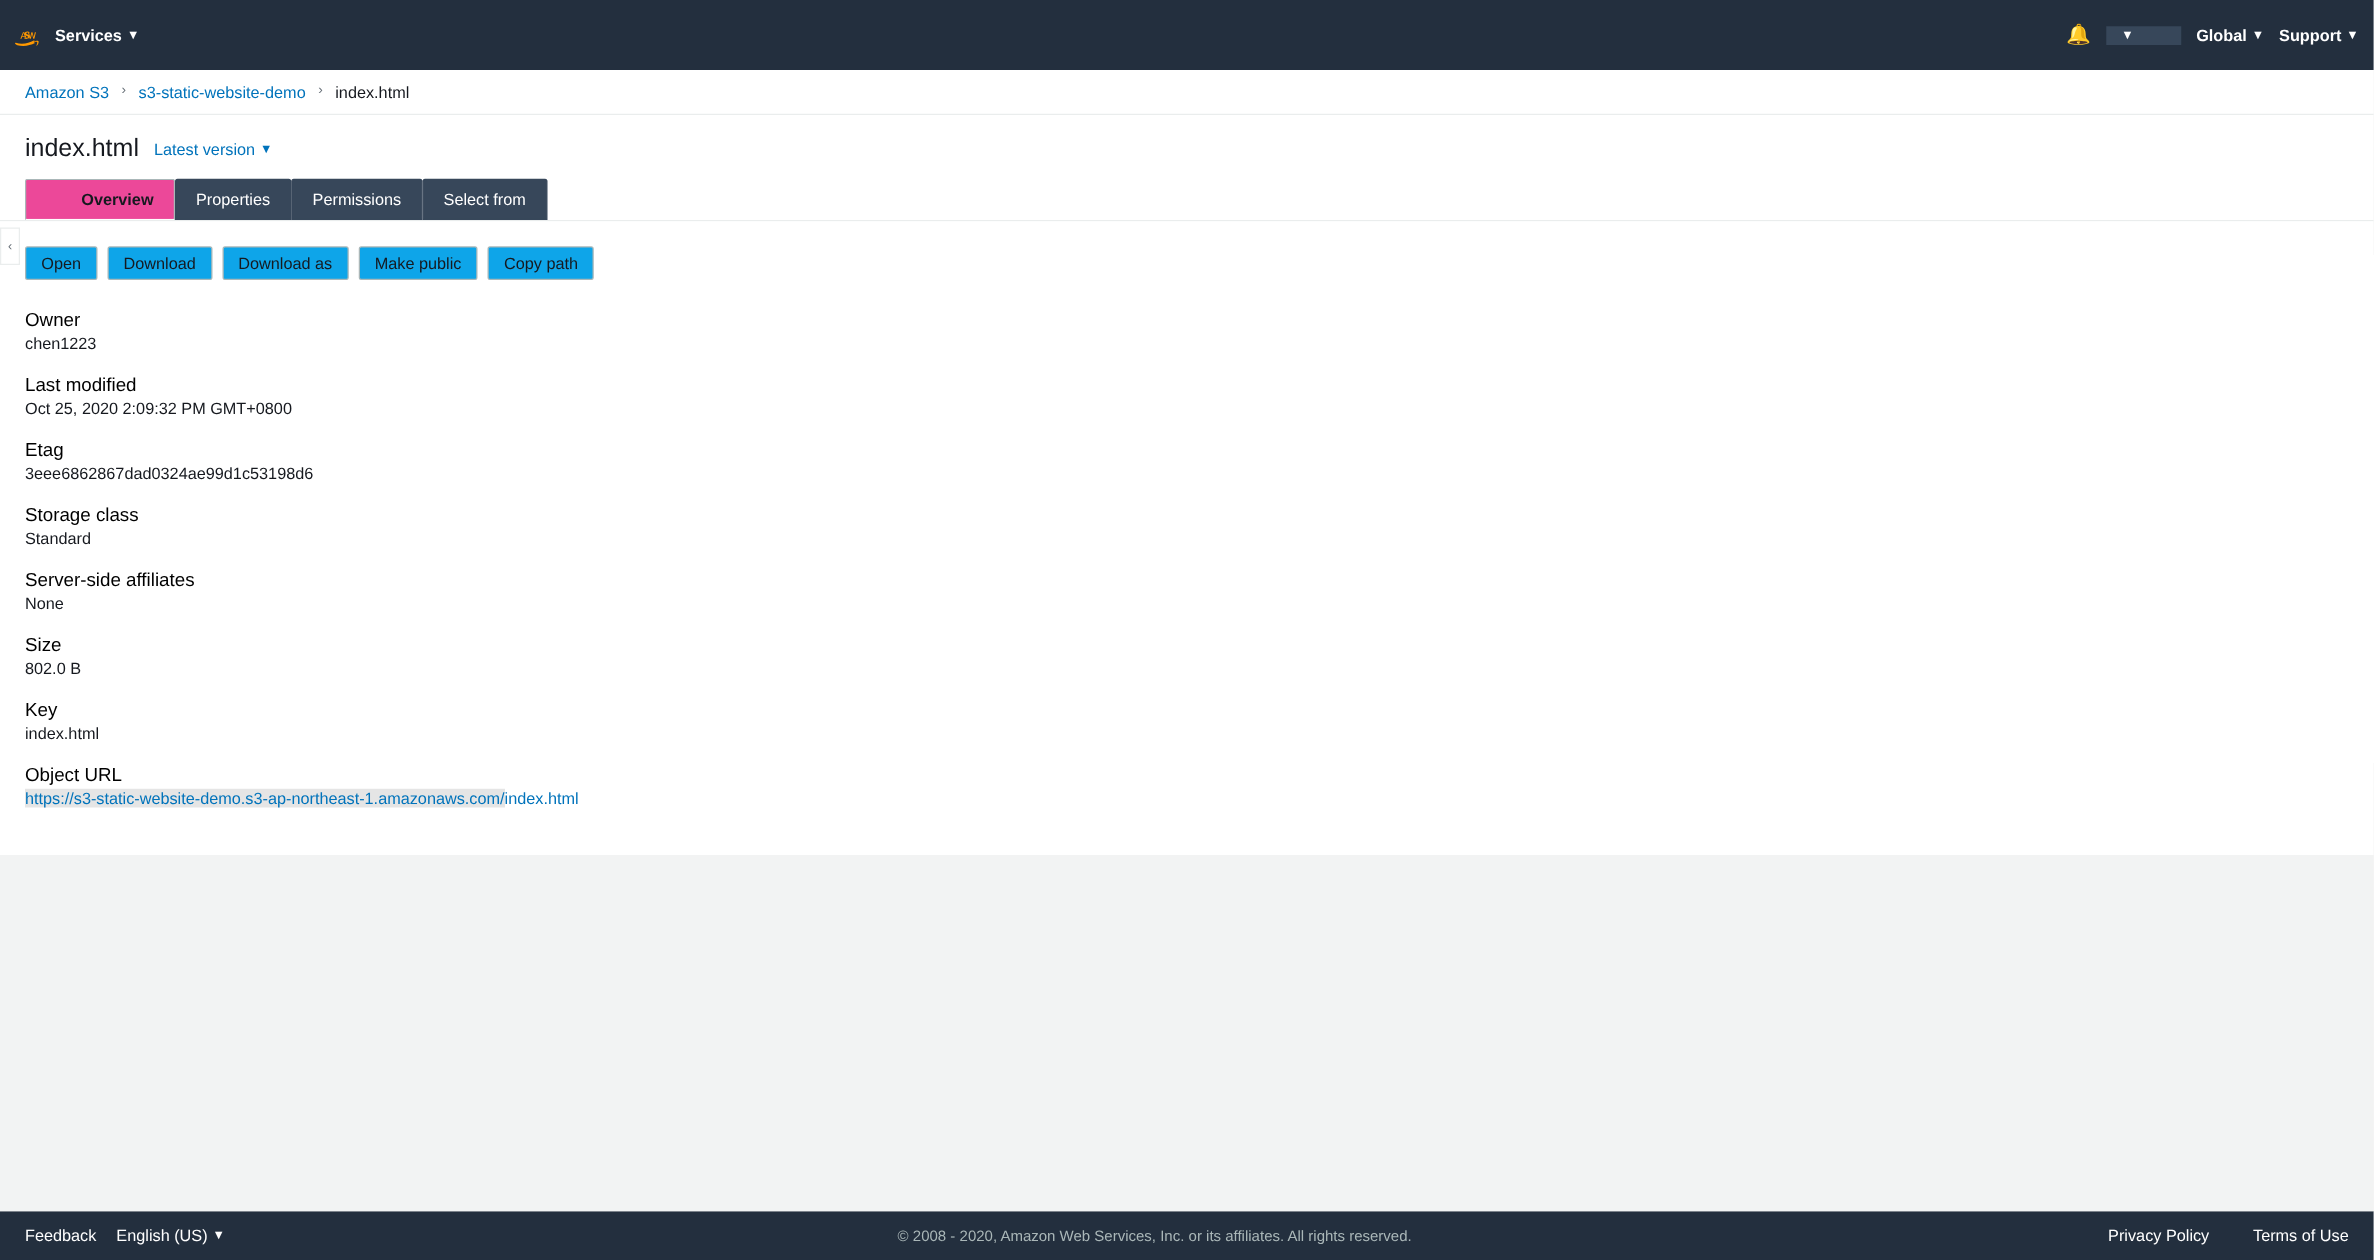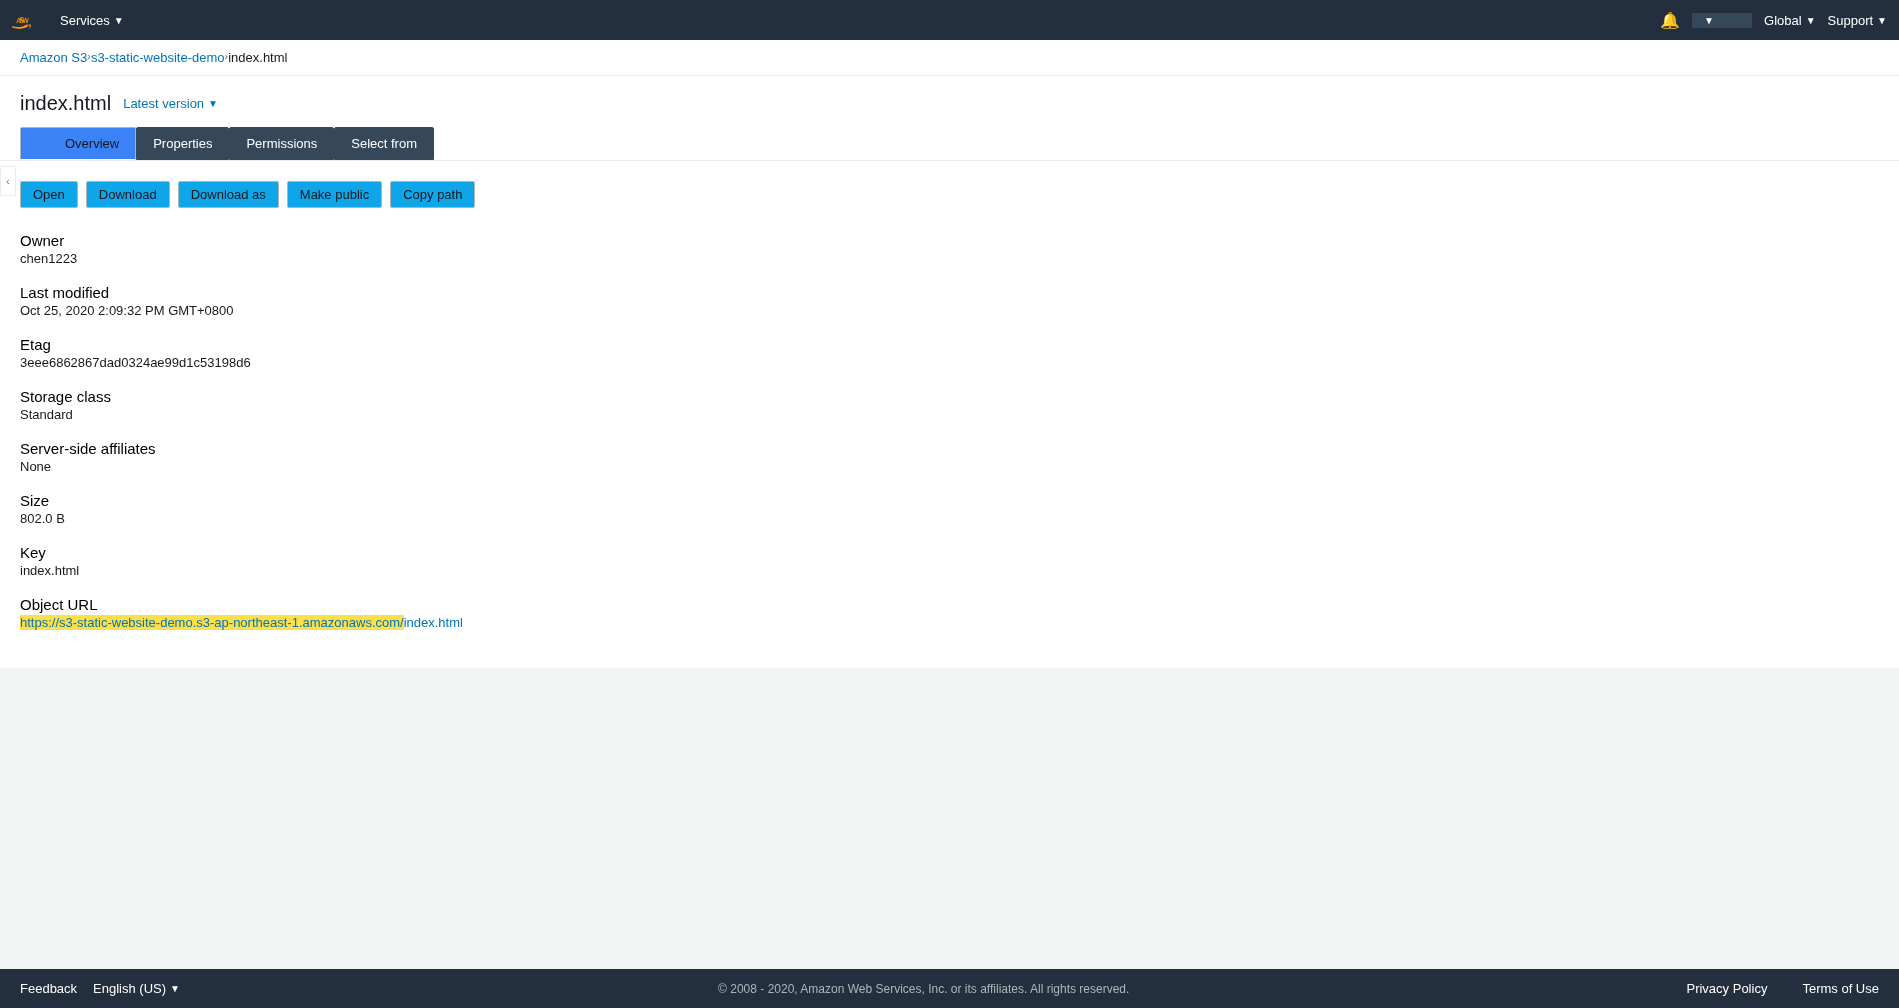--- a/index.html
+++ b/index.html
@@ -1,26 +1,26 @@
 <!DOCTYPE html>
 <html><head>
   <meta charset="utf-8">
   <style>
     * { box-sizing: border-box; margin: 0; padding: 0; }
     body { font-family: 'Amazon Ember', Arial, sans-serif; font-size: 13px; background: #f2f3f3; color: #16191f; min-height: 100vh; display: flex; flex-direction: column; }
 
     
     .top-nav {
       background: #232f3e;
-      height: 40px;
+      height: 56px;
       display: flex;
       align-items: center;
       padding: 0 12px;
-      gap: 16px;
       flex-shrink: 0;
+      font-weight: bold;
     }
     .aws-logo {
       width: 32px;
       height: 20px;
       display: flex;
       align-items: center;
       justify-content: center;
     }
     .aws-logo svg { width: 32px; height: 20px; }
     .services-menu {
@@ -61,21 +61,21 @@
       gap: 4px;
       cursor: pointer;
     }
     .chevron-down { font-size: 10px; }
 
     
     .breadcrumb-bar {
       background: #fff;
       padding: 10px 20px;
       display: flex;
-      gap: 0;
+      gap: 10px;
       font-size: 13px;
       border-bottom: 1px solid #eaeded;
     }
     .breadcrumb-link {
       color: #0073bb;
       cursor: pointer;
       text-decoration: none;
     }
     .breadcrumb-separator { color: #687078; font-size: 11px; }
     .breadcrumb-current { color: #16191f; }
@@ -139,23 +139,23 @@
     .tab {
       padding: 8px 16px;
       font-size: 13px;
       cursor: pointer;
       border: 1px solid transparent;
       border-radius: 2px 2px 0 0;
       color: #16191f;
       background: transparent;
     }
     .tab.active {
-      background: #3b82f6;
+      background: #ec4899;
       border-color: #aab7b8 #aab7b8 #fff #aab7b8;
-      font-weight: 400;
+      font-weight: 700;
       padding-left: 44px;
     }
     .tab.dark-active {
       background: #37475a;
       color: #fff;
       border-color: #37475a;
     }
 
     
     .content-panel {
@@ -193,21 +193,21 @@
     }
     .detail-value {
       font-size: 13px;
       color: #16191f;
     }
     .detail-value.link {
       color: #0073bb;
       cursor: pointer;
     }
     .detail-value .highlight {
-      background-color: #fde047;
+      background-color: #e5e5e5;
       color: #0073bb;
     }
     .detail-value .no-highlight {
       color: #0073bb;
     }
 
     
     .footer {
       background: #232f3e;
       padding: 12px 20px;

